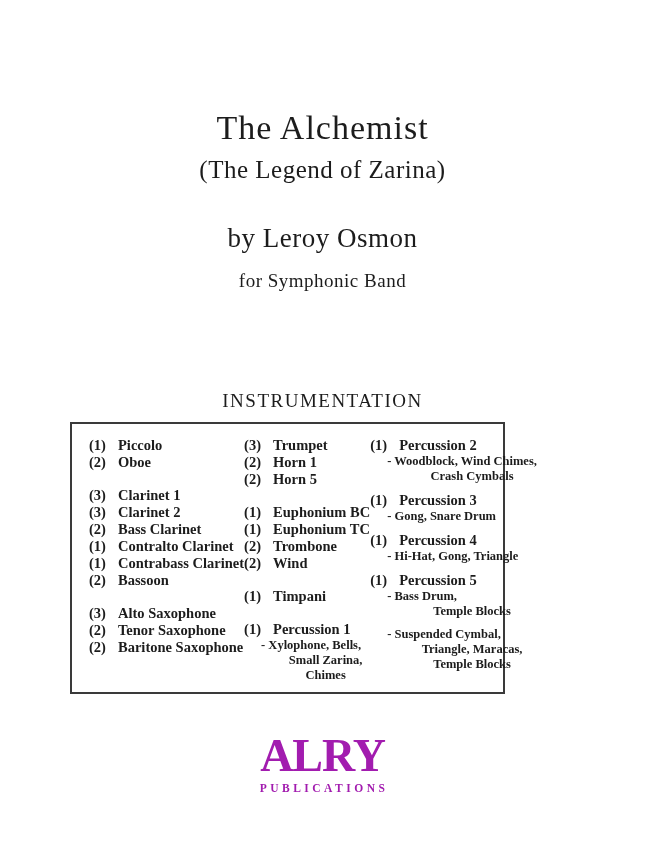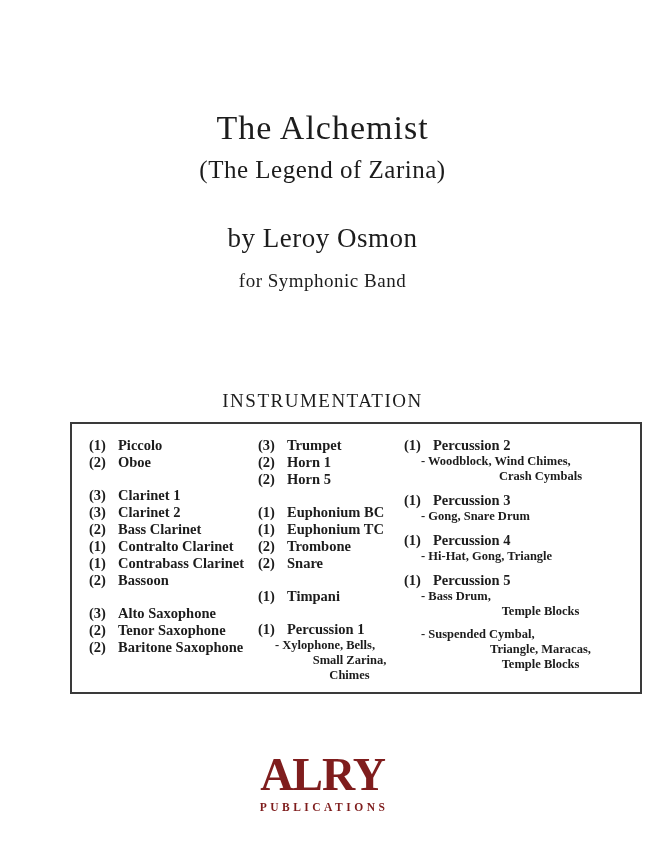--- a/index.html
+++ b/index.html
@@ -18,21 +18,21 @@
   .subtitle   { top: 156px; font-size: 25px; letter-spacing: 0.5px; }
   .composer   { top: 223px; font-size: 27px; letter-spacing: 0.5px; }
   .ensemble   { top: 270px; font-size: 19px; letter-spacing: 0.5px; }
 
   .inst-heading { top: 390px; font-size: 19px; letter-spacing: 1.5px; }
 
   .inst-box {
     position: absolute;
     top: 422px;
     left: 70px;
-    width: 572px;
+    width: 435px;
     height: 272px;
     border: 2px solid #3a3a3a;
     box-sizing: border-box;
     display: flex;
     padding: 13px 0 4px 17px;
   }
   .inst-col { box-sizing: border-box; }
   .inst-col-0 { width: 169px; }
   .inst-col-1 { width: 146px; }
   .inst-col-2 { flex: 1; }
@@ -40,21 +40,21 @@
   .inst-group { margin-bottom: 16px; }
   .inst-col-2 .inst-group { margin-bottom: 8px; }
 
   .inst-item { font-size: 14.5px; line-height: 17px; font-weight: bold; white-space: nowrap; }
   .inst-count { display: inline-block; width: 23px; }
   .inst-name  { margin-left: 6px; }
 
   .inst-detail { font-size: 12.5px; line-height: 15px; font-weight: bold; margin-left: 17px; white-space: nowrap; }
   .inst-detail.cont { margin-left: 37px; text-align: center; }
 
-  .logo { position: absolute; top: 752px; left: 0; right: 0; text-align: center; color: #7f1d1d; }
+  .logo { position: absolute; top: 733px; left: 0; right: 0; text-align: center; color: #a21caf; }
   .logo-name {
     font-size: 46px;
     line-height: 1.0;
     font-weight: bold;
     letter-spacing: -1px;
   }
   .logo-tag {
     font-size: 11.5px;
     font-weight: bold;
     letter-spacing: 3.5px;
@@ -97,21 +97,21 @@
       <div class="inst-col inst-col-1">
         <div class="inst-group">
           <div class="inst-item"><span class="inst-count">(3)</span><span class="inst-name">Trumpet</span></div>
           <div class="inst-item"><span class="inst-count">(2)</span><span class="inst-name">Horn 1</span></div>
           <div class="inst-item"><span class="inst-count">(2)</span><span class="inst-name">Horn 5</span></div>
         </div>
         <div class="inst-group">
           <div class="inst-item"><span class="inst-count">(1)</span><span class="inst-name">Euphonium BC</span></div>
           <div class="inst-item"><span class="inst-count">(1)</span><span class="inst-name">Euphonium TC</span></div>
           <div class="inst-item"><span class="inst-count">(2)</span><span class="inst-name">Trombone</span></div>
-          <div class="inst-item"><span class="inst-count">(2)</span><span class="inst-name">Snare</span></div>
+          <div class="inst-item"><span class="inst-count">(2)</span><span class="inst-name">Wind</span></div>
         </div>
         <div class="inst-group">
           <div class="inst-item"><span class="inst-count">(1)</span><span class="inst-name">Timpani</span></div>
         </div>
         <div class="inst-group">
           <div class="inst-item"><span class="inst-count">(1)</span><span class="inst-name">Percussion 1</span></div>
           <div class="inst-detail">- Xylophone, Bells,</div>
           <div class="inst-detail cont">Small Zarina,</div>
           <div class="inst-detail cont">Chimes</div>
         </div>

